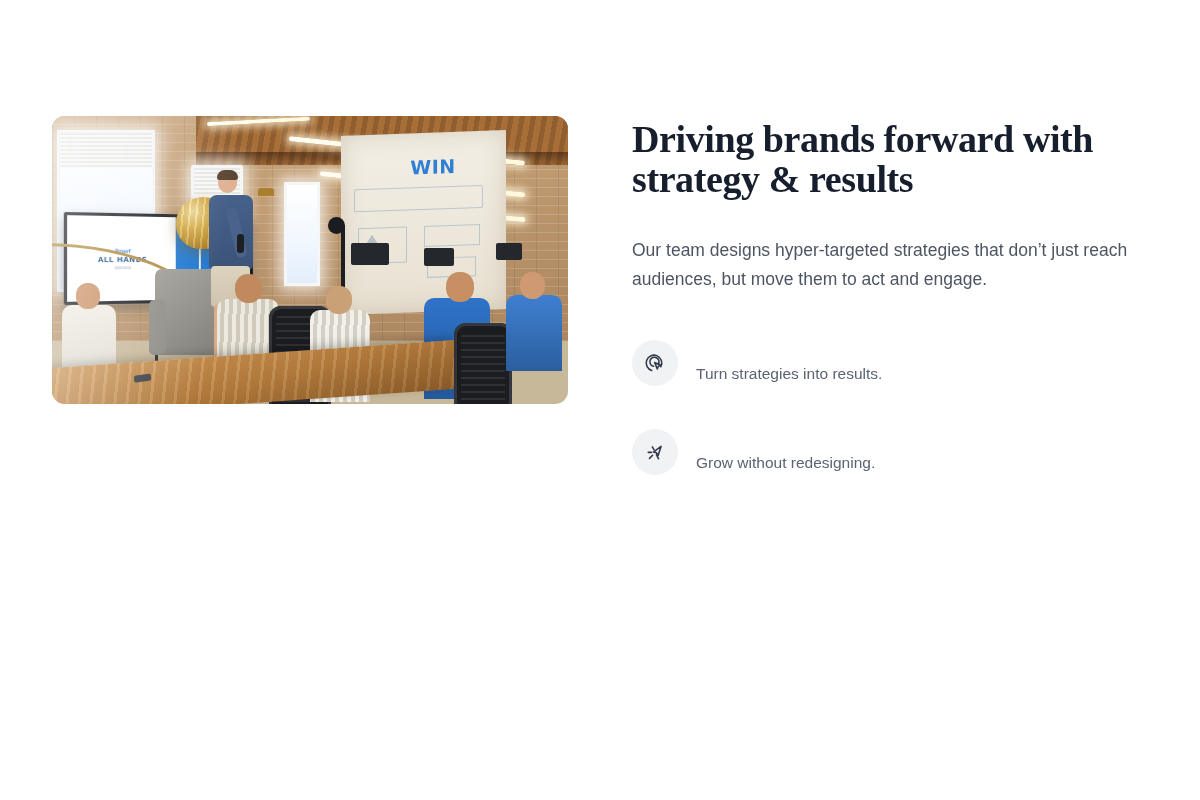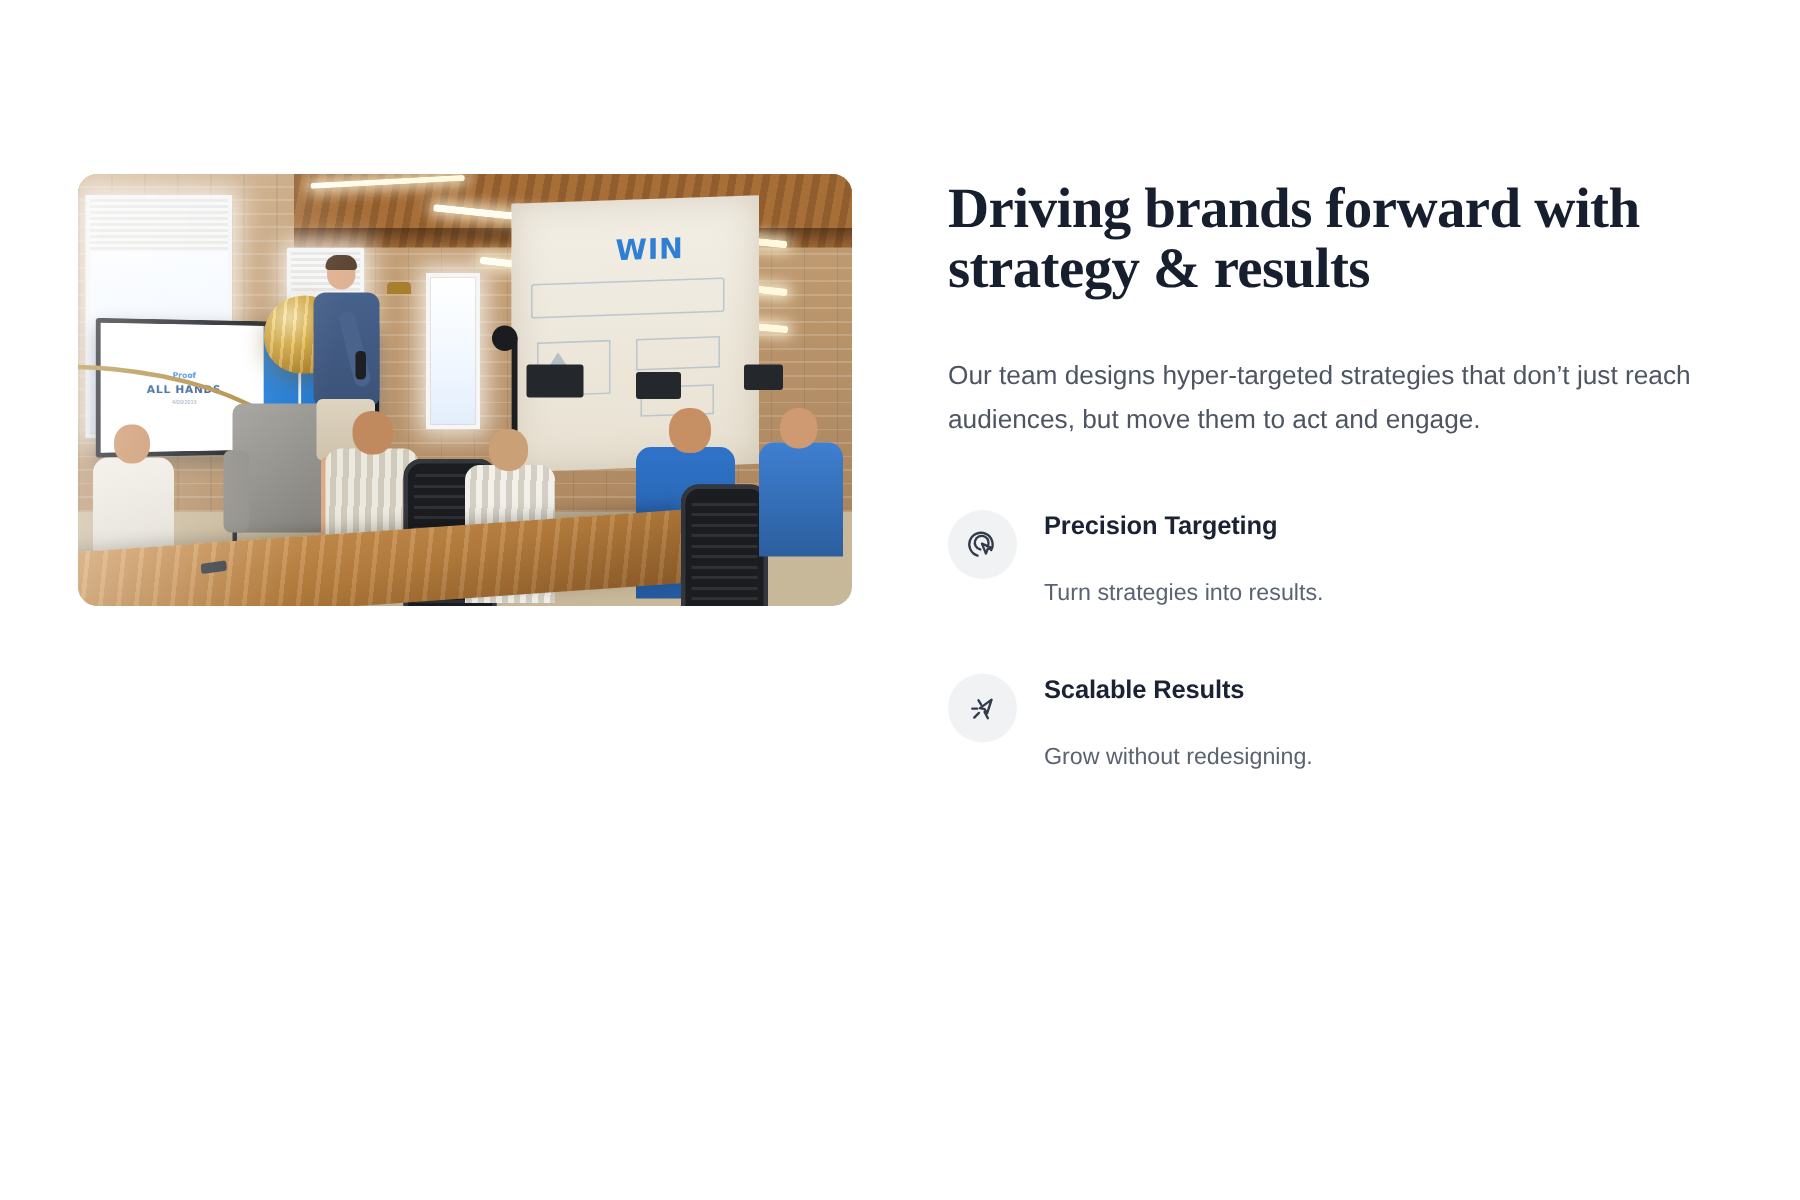--- a/index.html
+++ b/index.html
@@ -575,37 +575,35 @@
 
         <div class="feature">
           <span class="feature-icon">
             <svg width="22" height="22" viewBox="0 0 24 24" fill="none" stroke="#323a4b" stroke-width="1.7" stroke-linecap="round" stroke-linejoin="round">
               <path d="M15.6 13.4a5 5 0 1 0-5.2 2.2"></path>
               <path d="M18.3 16.1a8.5 8.5 0 1 0-9.9 4"></path>
               <path d="M11.6 11.4l7 3.1-3 1.1-1.1 3-2.9-7.2z"></path>
             </svg>
           </span>
           <div class="feature-text">
-            <div class="feature-title">Precision Targeting</div>
             <div class="feature-desc">Turn strategies into results.</div>
           </div>
         </div>
 
         <div class="feature">
           <span class="feature-icon">
             <svg width="22" height="22" viewBox="0 0 24 24" fill="none" stroke="#323a4b" stroke-width="1.7" stroke-linecap="round" stroke-linejoin="round">
               <path d="M10.2 12.1l8.4-6.2-3.2 9.8-1.9-2.9-3.3-0.7z"></path>
               <path d="M13.5 14.8l2.4 4.6"></path>
               <path d="M9.4 15.6L6 19"></path>
               <path d="M8.2 12.4H4.6"></path>
               <path d="M11 9.6L9.1 6.4"></path>
             </svg>
           </span>
           <div class="feature-text">
-            <div class="feature-title">Scalable Results</div>
             <div class="feature-desc">Grow without redesigning.</div>
           </div>
         </div>
 
       </div>
     </div>
 
   </section>
 </div>
 

